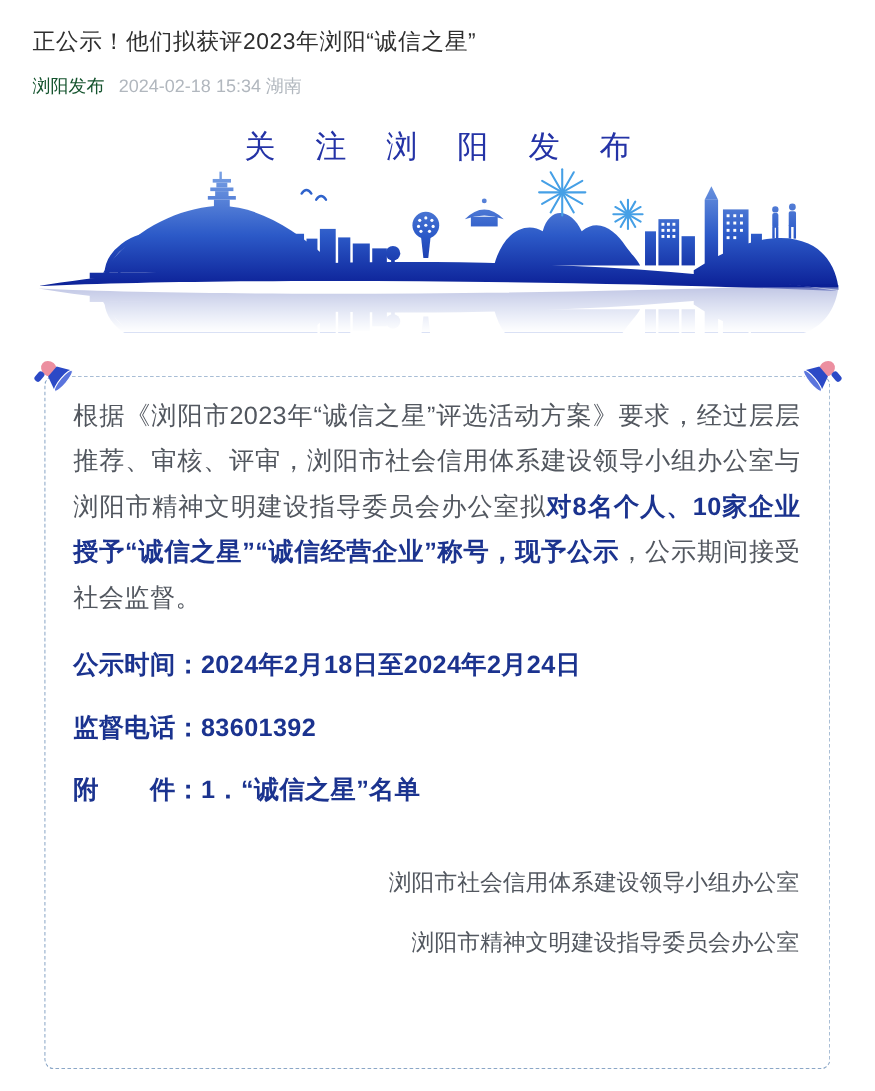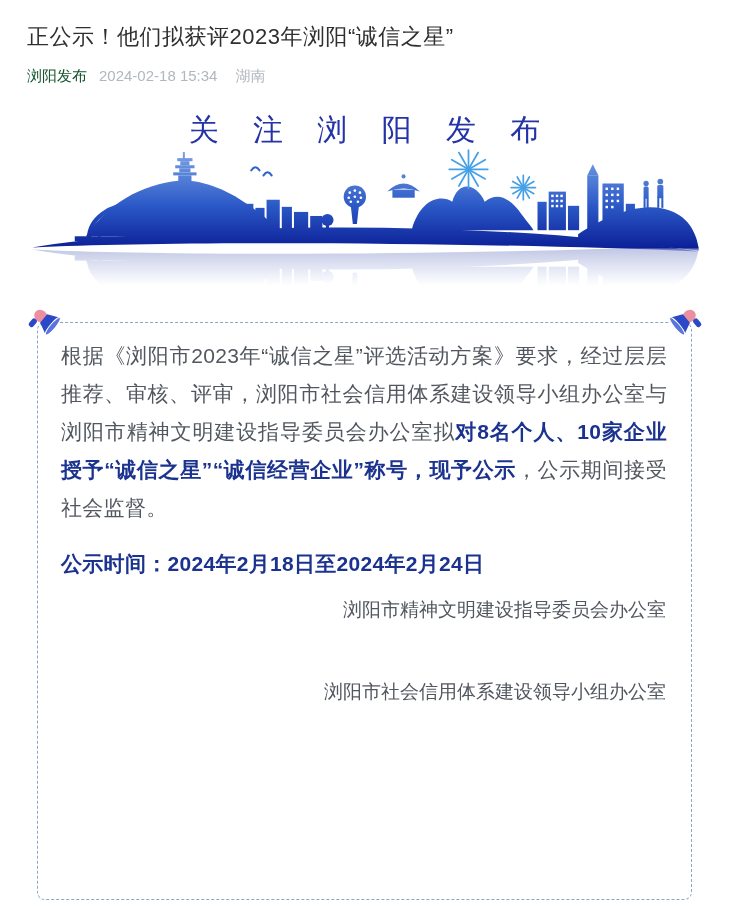--- a/index.html
+++ b/index.html
@@ -1,30 +1,30 @@
 <!DOCTYPE html>
 <html><head>
 <meta charset="utf-8">
 <style>
   html,body { margin:0; padding:0; }
   body {
     width:729px; height:909px; background:#ffffff; overflow:hidden;
     font-family:"Liberation Sans","DejaVu Sans",sans-serif;
   }
   .title {
-    margin:22px 27px 0 27px; font-size:22px; font-weight:400;
+    margin:22px 27px 0 27px; font-size:19px; font-weight:400;
     color:#2f2f2f; letter-spacing:0.5px;
   }
   .meta { margin:15px 27px 0 27px; font-size:15px; color:#b1b7be; }
   .meta .src { color:#14532d; margin-right:12px; cursor:pointer; }
-  .meta .dt  { margin-right:18px; }
+  .meta .dt  { margin-right:4px; }
 
   .banner { margin:24px auto 0 auto; width:670px; text-align:center; }
   .banner-caption {
-    font-size:30px; font-weight:500; color:#2433a6;
+    font-size:26px; font-weight:500; color:#2433a6;
     letter-spacing:13px; text-indent:13px; line-height:1.3;
   }
   .banner svg.sky { display:block; margin-top:0px; }
 
   .notice-box {
     position:relative; box-sizing:border-box;
     width:655px; height:578px; margin:36px auto 0 auto;
     border:1px dashed #8ba7c7; border-radius:8px;
     padding:14px 24px 0 23px;
   }
@@ -219,18 +219,20 @@
         <ellipse cx="12" cy="15" rx="7.5" ry="6.5" fill="#ec8fa0"></ellipse>
         <rect x="7" y="21" width="6" height="10" rx="2.5" fill="#2b49c6"></rect>
         <path d="M16 9 L29 3 L29 27 L16 21 Z" fill="#2b49c6"></path>
         <ellipse cx="29" cy="15" rx="3" ry="12" fill="#5a74dd" stroke="#ffffff" stroke-width="1"></ellipse>
       </g>
     </svg>
 
     <p class="intro"><span>根据《浏阳市2023年“诚信之星”评选活动方案》要求，经过层层推荐、审核、评审，浏阳市社会信用体系建设领导小组办公室与浏阳市精神文明建设指导委员会办公室拟</span><span class="b">对8名个人、10家企业授予“诚信之星”“诚信经营企业”称号，现予公示</span><span>，公示期间接受社会监督。</span></p>
 
     <p class="bold-line">公示时间：2024年2月18日至2024年2月24日</p>
-
+    <p class="bold-line">监督电话：83601392</p>
+    <p class="bold-line">附　　件：1．“诚信之星”名单</p>
+
+    <p class="sig first">浏阳市社会信用体系建设领导小组办公室</p>
     <p class="sig">浏阳市精神文明建设指导委员会办公室</p>
-    <p class="sig first">浏阳市社会信用体系建设领导小组办公室</p>
   </div>
 
 </div>
 
 </body></html>

